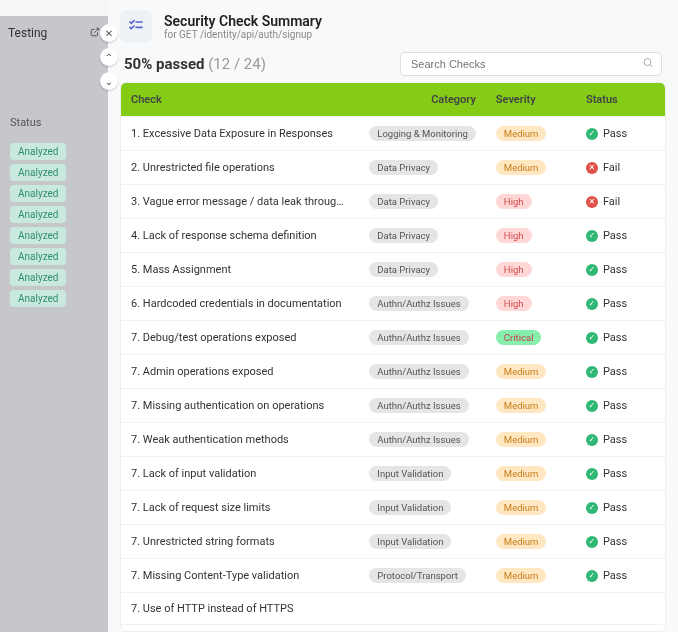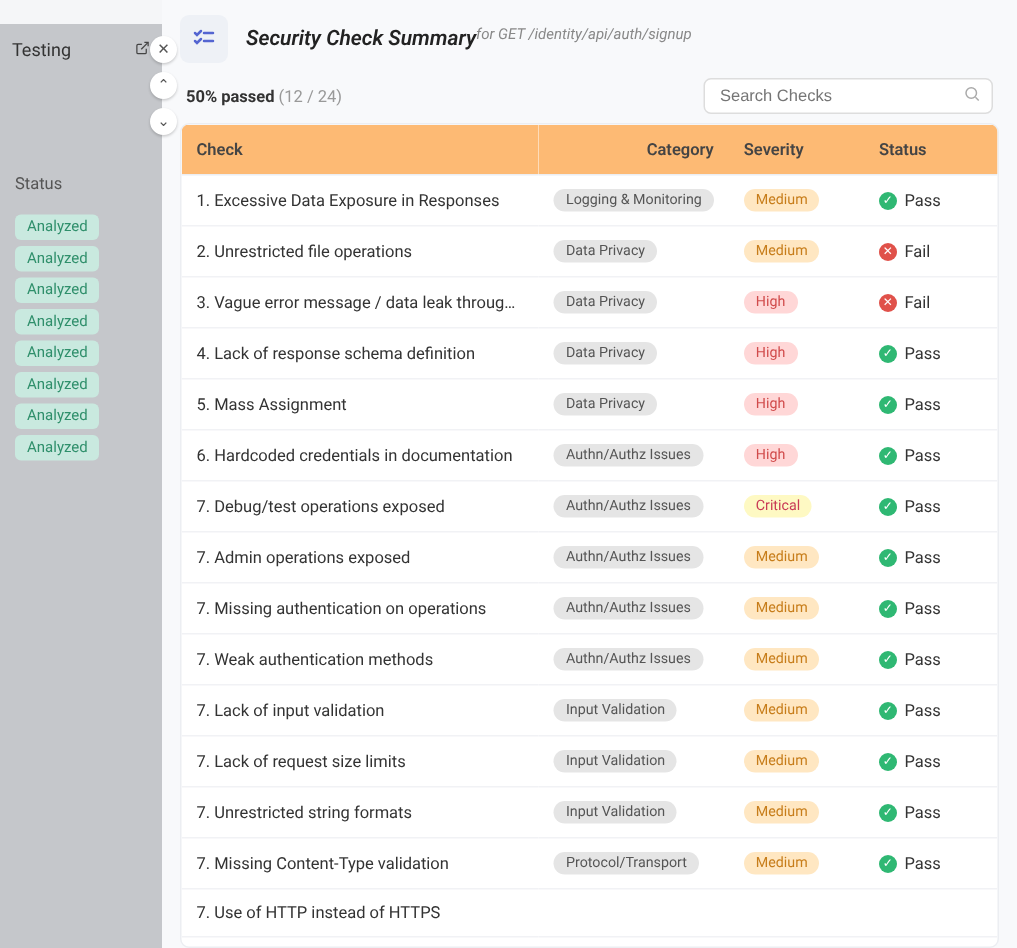--- a/index.html
+++ b/index.html
@@ -10,39 +10,39 @@
 .sidebar-hdr .ext { margin-left:4px; font-size:10px; color:#444; }
 .ctrl-col { position:absolute; right:-10px; top:8px; display:flex; flex-direction:column; gap:6px; }
 .ctrl-btn { width:18px; height:18px; border-radius:50%; background:#fff; box-shadow:0 1px 2px rgba(0,0,0,.2); display:flex; align-items:center; justify-content:center; font-size:10px; color:#555; cursor:pointer; }
 .sidebar-spacer { height:60px; }
 .sidebar-section { padding:6px 10px; font-size:11px; color:#555; }
 .badge-list { display:flex; flex-direction:column; gap:4px; padding:8px 10px; }
 .badge { display:inline-block; width:fit-content; font-size:10px; padding:3px 8px; border-radius:4px; background:#c9e9df; color:#2f8f6b; }
 .main { flex:1; background:#f8f9fb; display:flex; flex-direction:column; overflow:hidden; }
 .hdr-card { margin:10px 12px 0 12px; display:flex; gap:12px; align-items:center; }
 .hdr-icon { width:32px; height:32px; border-radius:6px; background:#eef1f6; display:flex; align-items:center; justify-content:center; color:#5465d1; font-size:14px; }
-.titles { display:flex; flex-direction:row;font-style:italic; }
+.titles { display:flex; flex-direction:column; }
 .title { font-size:14px; font-weight:600; color:#222; }
 .subtitle { font-size:10px; color:#888; }
 .stats-row { margin:10px 16px 6px 16px; display:flex; align-items:center; justify-content:space-between; }
-.stats { font-size:11px; color:#333; }
+.stats { font-size:15px; color:#333; }
 .stats .muted { color:#999; }
-.search-wrap { position:relative; width:193px; }
+.search-wrap { position:relative; width:262px; }
 .search { width:100%; font-size:11px; padding:5px 24px 5px 10px; border:1px solid #ddd; border-radius:5px; background:#fff; color:#333; }
 .search-icon { position:absolute; right:8px; top:50%; transform:translateY(-50%); font-size:11px; color:#aaa; }
 .table-wrap { flex:1; margin:0 12px 0 12px; background:#fff; border:1px solid #eceef2; border-radius:6px; overflow-y:auto; }
 table { width:100%; border-collapse:collapse; font-size:11px; }
-thead th { text-align:left; padding:10px 10px; color:#444; font-weight:600; border-bottom:1px solid #eceef2; background:#fdba74; position:sticky; top:0; }
+thead th { text-align:left; padding:10px 10px; color:#444; font-weight:600; border-bottom:1px solid #eceef2; background:#84cc16; position:sticky; top:0; }
 tbody td { padding:9px 10px; border-bottom:1px solid #f1f2f5; color:#333; }
 td.name { max-width:230px; overflow:hidden; text-overflow:ellipsis; white-space:nowrap; }
 .pill { display:inline-block; font-size:9.5px; padding:2px 8px; border-radius:10px; white-space:nowrap; }
 .cat { background:#e5e5e5; color:#555; }
 .sev-Medium { background:#ffe7c2; color:#c77d1a; }
 .sev-High { background:#ffd7d7; color:#d14b4b; }
-.sev-Critical { background:#fef9c3; color:#c93a56; }
+.sev-Critical { background:#86efac; color:#c93a56; }
 .status-cell { display:flex; align-items:center; gap:5px; }
 .status-dot { width:12px; height:12px; border-radius:50%; display:inline-flex; align-items:center; justify-content:center; font-size:8px; color:#fff; }
 .status-Pass .status-dot { background:#2fb873; }
 .status-Fail .status-dot { background:#e0514a; }
 th.col-check{width:44%;} th.col-cat{width:22%;text-align:right;} th.col-sev{width:17%;} th.col-stat{width:17%;}
 </style>
 </head>
 <body>
 
 <aside class="sidebar">

